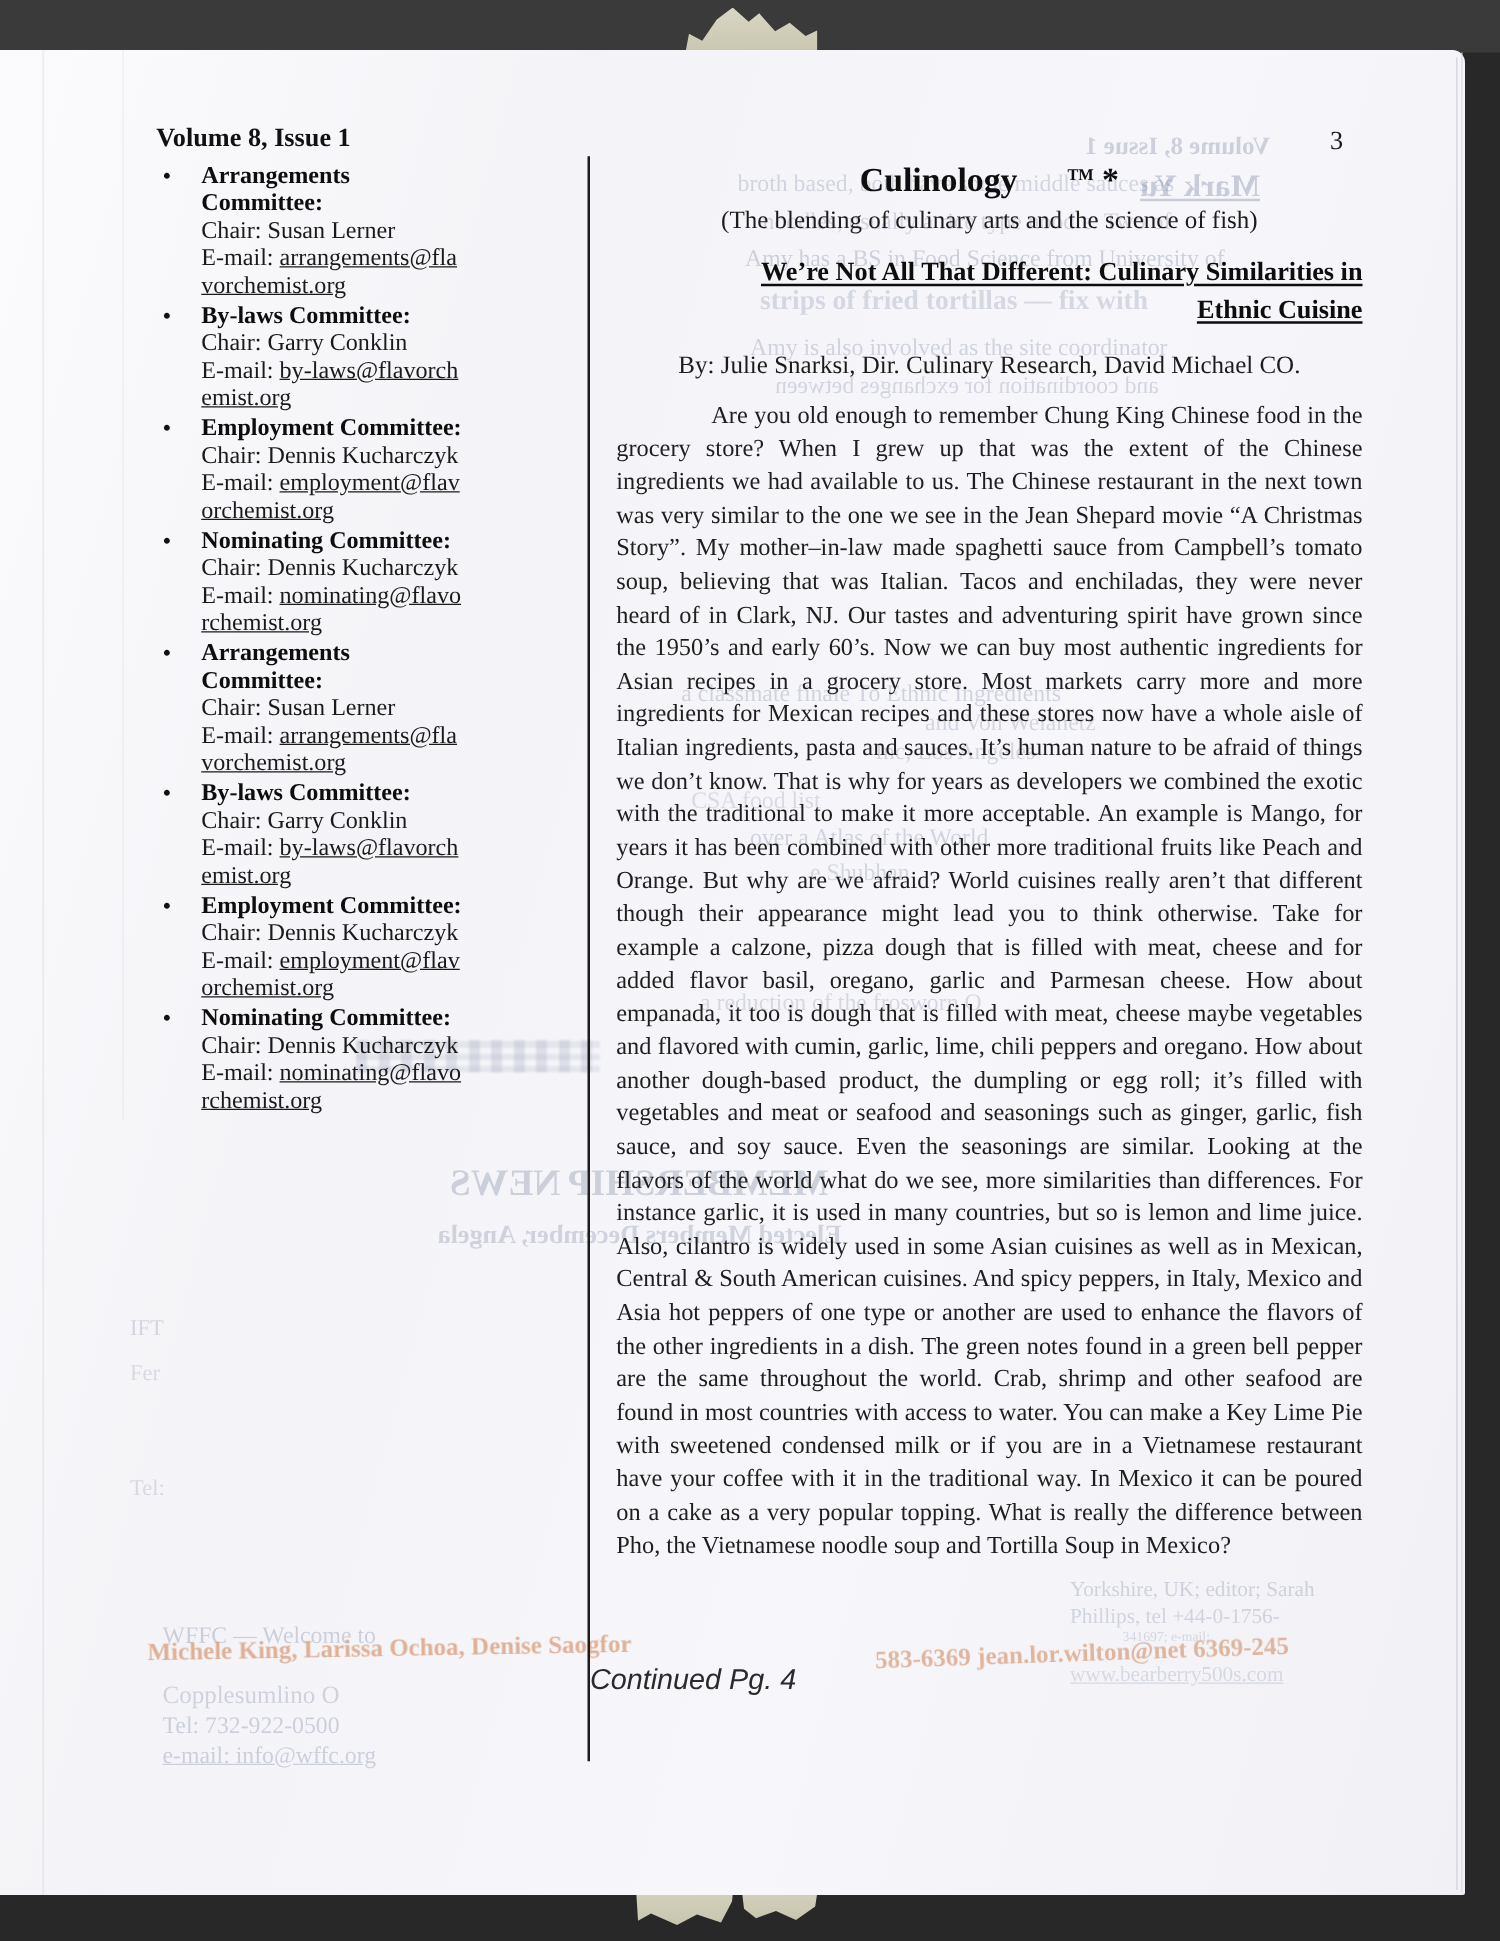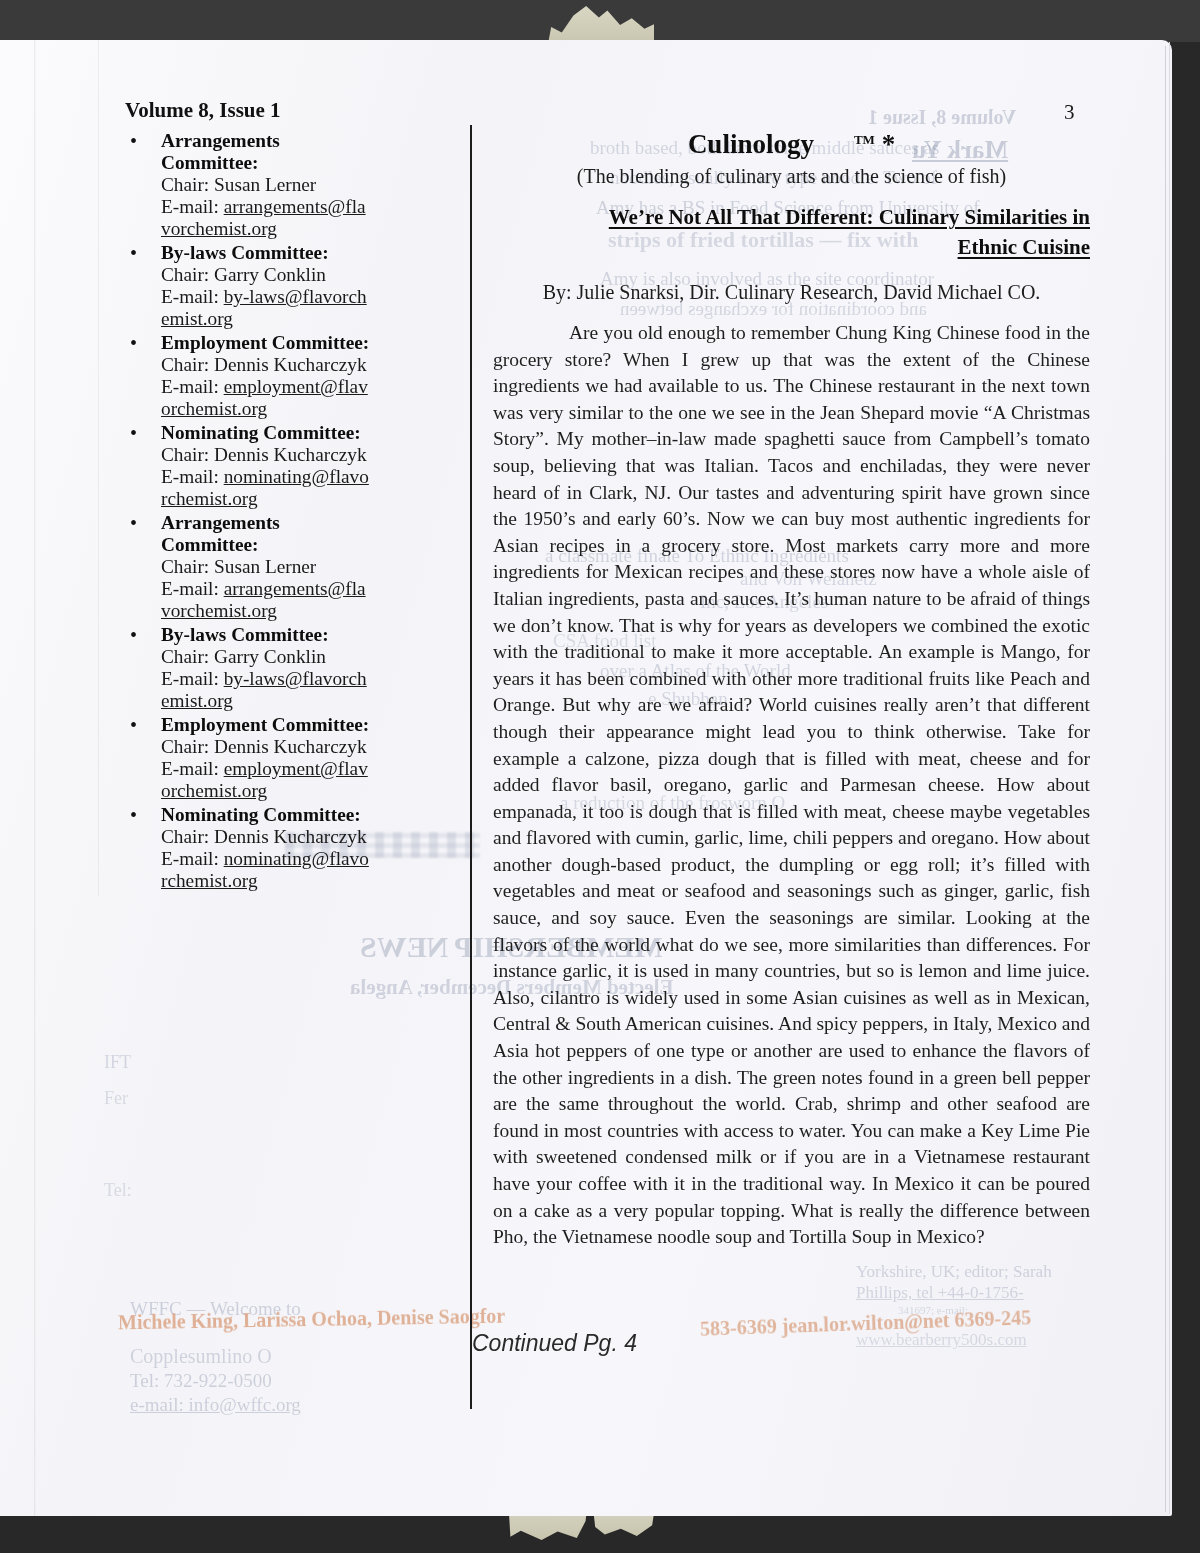--- a/index.html
+++ b/index.html
@@ -144,21 +144,21 @@
     <span class="bleed" style="left: 553px; top: 590px; font-size: 19px; opacity: 0.22;">CSA food list</span>
     <span class="bleed" style="left: 600px; top: 620px; font-size: 19px; opacity: 0.28;">over a Atlas of the World</span>
     <span class="bleed" style="left: 648px; top: 648px; font-size: 19px; opacity: 0.26;">e Shubhan</span>
     <span class="bleed" style="left: 560px; top: 752px; font-size: 19px; opacity: 0.24;">a reduction of the frosworn O</span>
     <span class="bleed b" style="left: 360px; top: 890px; font-size: 30px; opacity: 0.3; transform: scaleX(-1);">MEMBERSHIP NEWS</span>
     <span class="bleed b" style="left: 350px; top: 935px; font-size: 21px; opacity: 0.28; transform: scaleX(-1);">Elected Members December, Angela</span>
     <span class="bleed" style="left: 104px; top: 1012px; font-size: 18px; opacity: 0.25;">IFT</span>
     <span class="bleed" style="left: 104px; top: 1048px; font-size: 18px; opacity: 0.22;">Fer</span>
     <span class="bleed" style="left: 104px; top: 1140px; font-size: 18px; opacity: 0.22;">Tel:</span>
     <span class="bleed" style="left: 856px; top: 1222px; font-size: 17px; opacity: 0.28;">Yorkshire, UK; editor; Sarah</span>
-    <span class="bleed" style="left: 856px; top: 1243px; font-size: 17px; opacity: 0.26; text-decoration: underline;">Phillips, tel +44-0-1756-</span>
+    <span class="bleed" style="left: 856px; top: 1243px; font-size: 17px; opacity: 0.26;">Phillips, tel +44-0-1756-</span>
     <span class="bleed" style="left: 856px; top: 1264px; font-size: 11px; opacity: 0.24; margin-left: 42px;">341697; e-mail:</span>
     <span class="bleed u" style="left: 856px; top: 1290px; font-size: 17px; opacity: 0.22;">www.bearberry500s.com</span>
     <span class="bleed" style="left: 130px; top: 1258px; font-size: 19px; opacity: 0.3;">WFFC — Welcome to</span>
     <span class="bleed b" style="left: 118px; top: 1268px; font-size: 20px; color: rgb(216, 154, 118); opacity: 0.75; transform: rotate(-1deg);">Michele King, Larissa Ochoa, Denise Saogfor</span>
     <span class="bleed b" style="left: 700px; top: 1272px; font-size: 20px; color: rgb(216, 154, 118); opacity: 0.7; transform: rotate(-2deg);">583-6369 jean.lor.wilton@net 6369-245</span>
     <span class="bleed" style="left: 130px; top: 1305px; font-size: 20px; opacity: 0.28;">Copplesumlino O</span>
     <span class="bleed" style="left: 130px; top: 1330px; font-size: 19px; opacity: 0.3;">Tel: 732-922-0500</span>
     <span class="bleed u" style="left: 130px; top: 1354px; font-size: 19px; opacity: 0.3;">e-mail: info@wffc.org</span>
   </div>
 

